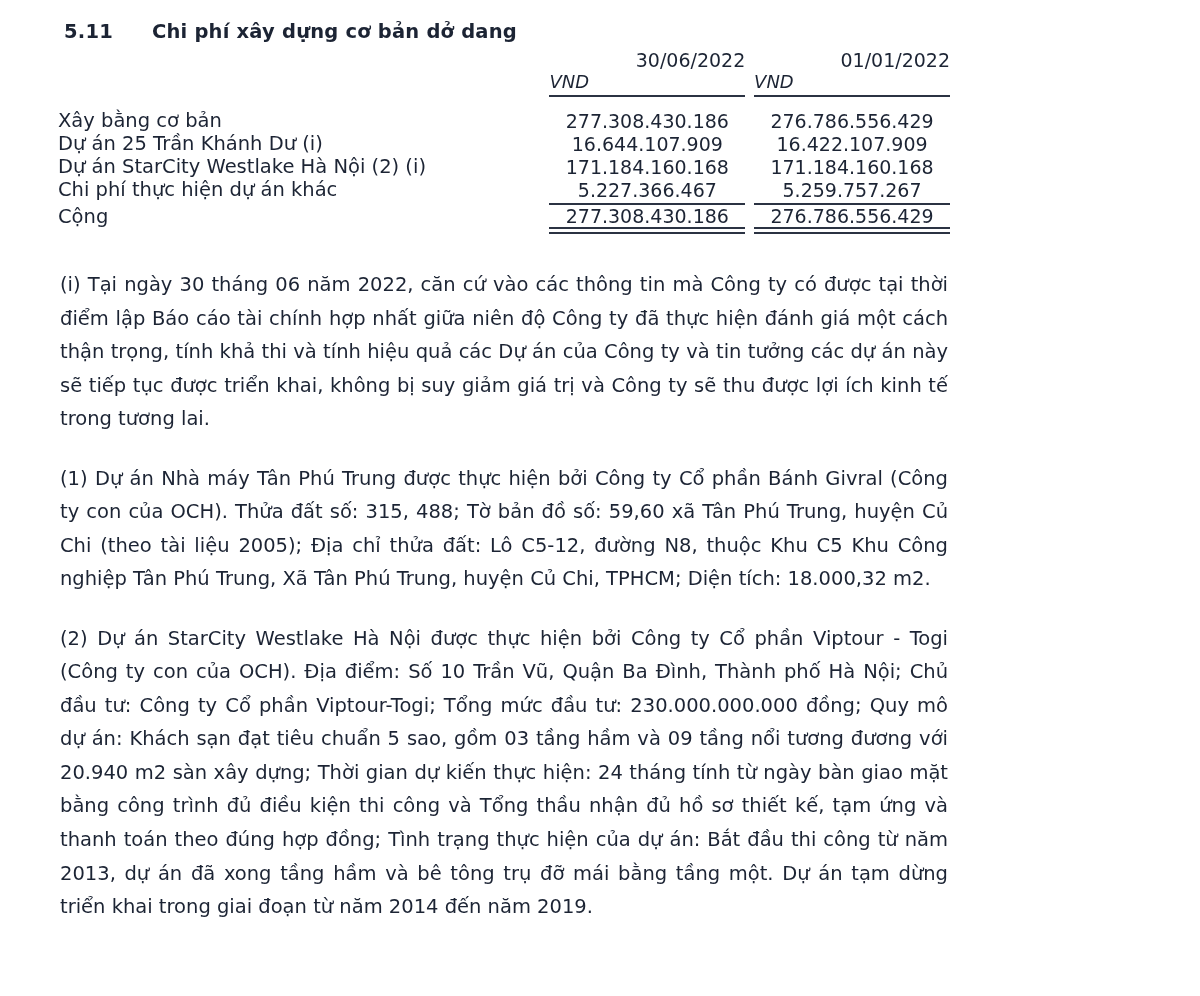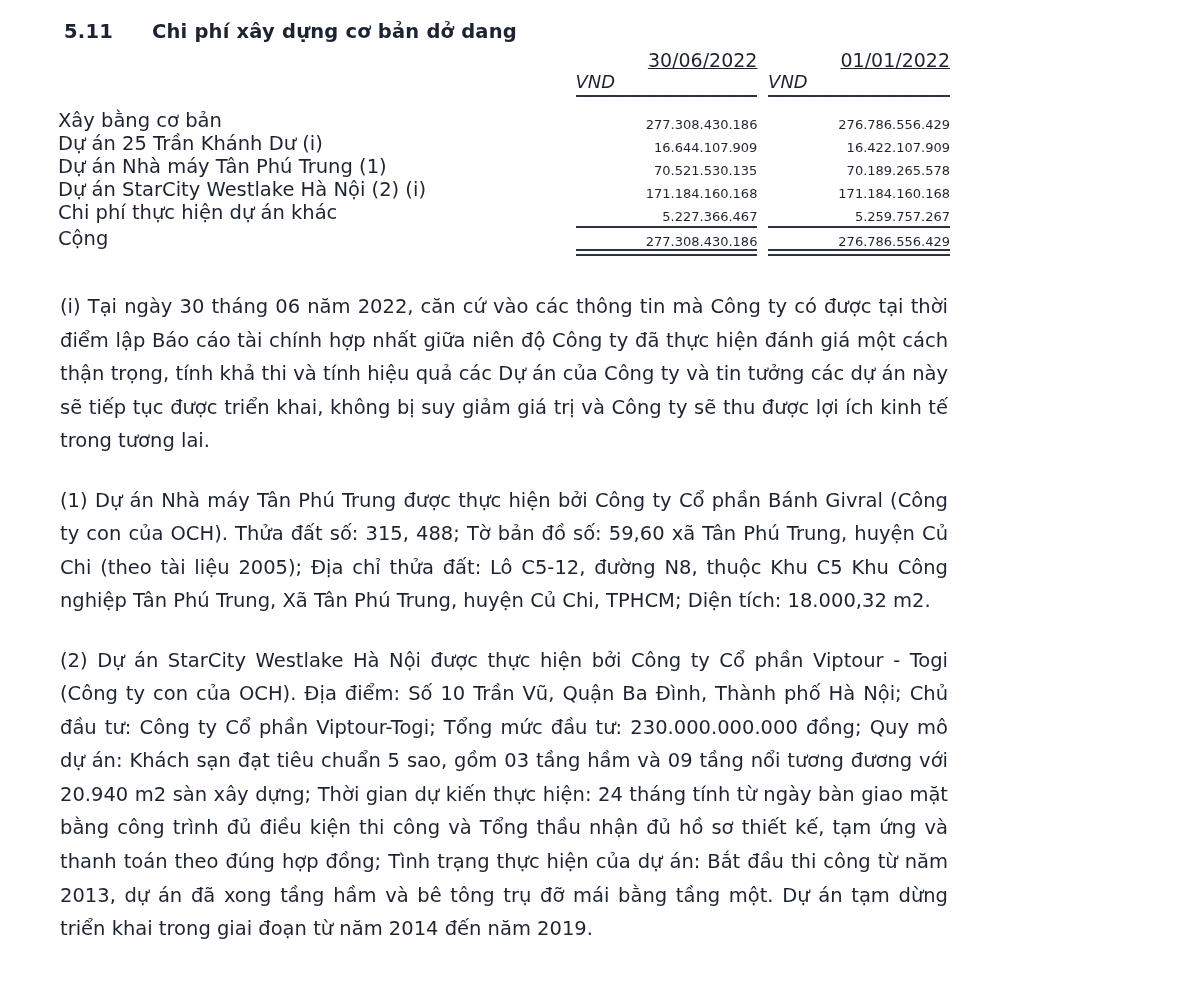--- a/index.html
+++ b/index.html
@@ -52,41 +52,40 @@
   table.fin td, table.fin th {
     padding: 0;
     vertical-align: bottom;
     font-weight: normal;
   }
   .hdr-date {
     text-align: right;
     font-weight: bold;
     font-size: 19px;
     padding-bottom: 2px;
-    text-decoration: underline;
   }
   .hdr-cur {
     font-style: italic;
     font-size: 18px;
     padding-bottom: 5px;
   }
   .rule-top td.ruled {
     border-bottom: 2px solid #2b3343;
     height: 3px;
   }
   .row-label {
     text-align: left;
     padding: 3.5px 0;
     font-size: 19.5px;
     white-space: nowrap;
   }
   .row-val {
-    text-align: right;
+    text-align: center;
     padding: 3.5px 0;
-    font-size: 13px;
+    font-size: 19px;
     white-space: nowrap;
   }
   .bold { font-weight: bold; }
   .spacer-row td { height: 12px; }
   .line-row td.ruled {
     border-bottom: 2px solid #2b3343;
     height: 2px;
   }
   .total-row td { padding-top: 9px; padding-bottom: 4px; }
   .dbl-row td.ruled {
@@ -151,26 +150,20 @@
         <td></td>
         <td class="row-val bold">276.786.556.429</td>
       </tr>
       <tr>
         <td class="row-label">Dự án 25 Trần Khánh Dư (i)</td>
         <td class="row-val">16.644.107.909</td>
         <td></td>
         <td class="row-val">16.422.107.909</td>
       </tr>
       <tr>
-        <td class="row-label">Dự án Nhà máy Tân Phú Trung (1)</td>
-        <td class="row-val">70.521.530.135</td>
-        <td></td>
-        <td class="row-val">70.189.265.578</td>
-      </tr>
-      <tr>
         <td class="row-label">Dự án StarCity Westlake Hà Nội (2) (i)</td>
         <td class="row-val">171.184.160.168</td>
         <td></td>
         <td class="row-val">171.184.160.168</td>
       </tr>
       <tr>
         <td class="row-label">Chi phí thực hiện dự án khác</td>
         <td class="row-val">5.227.366.467</td>
         <td></td>
         <td class="row-val">5.259.757.267</td>

